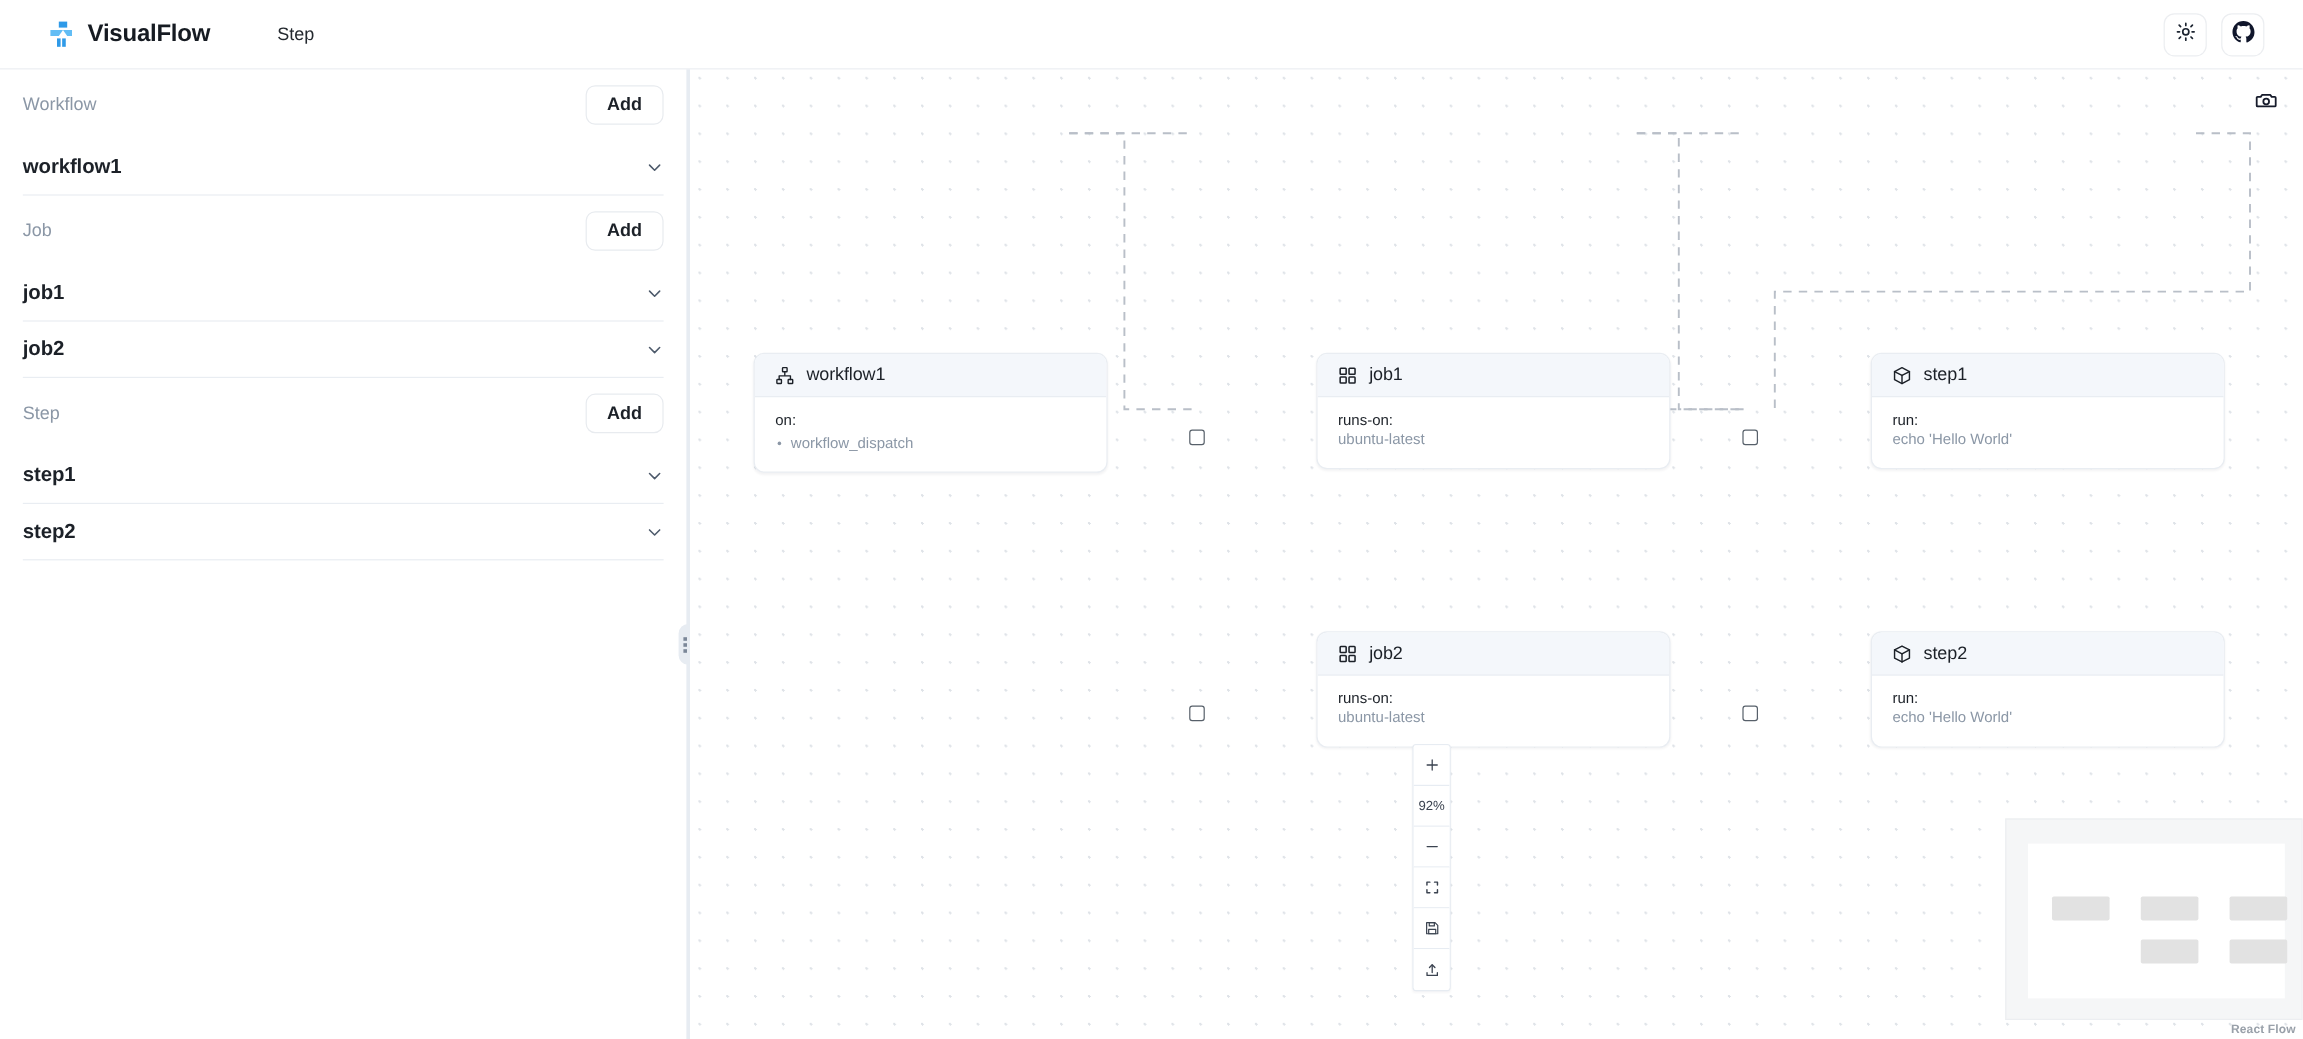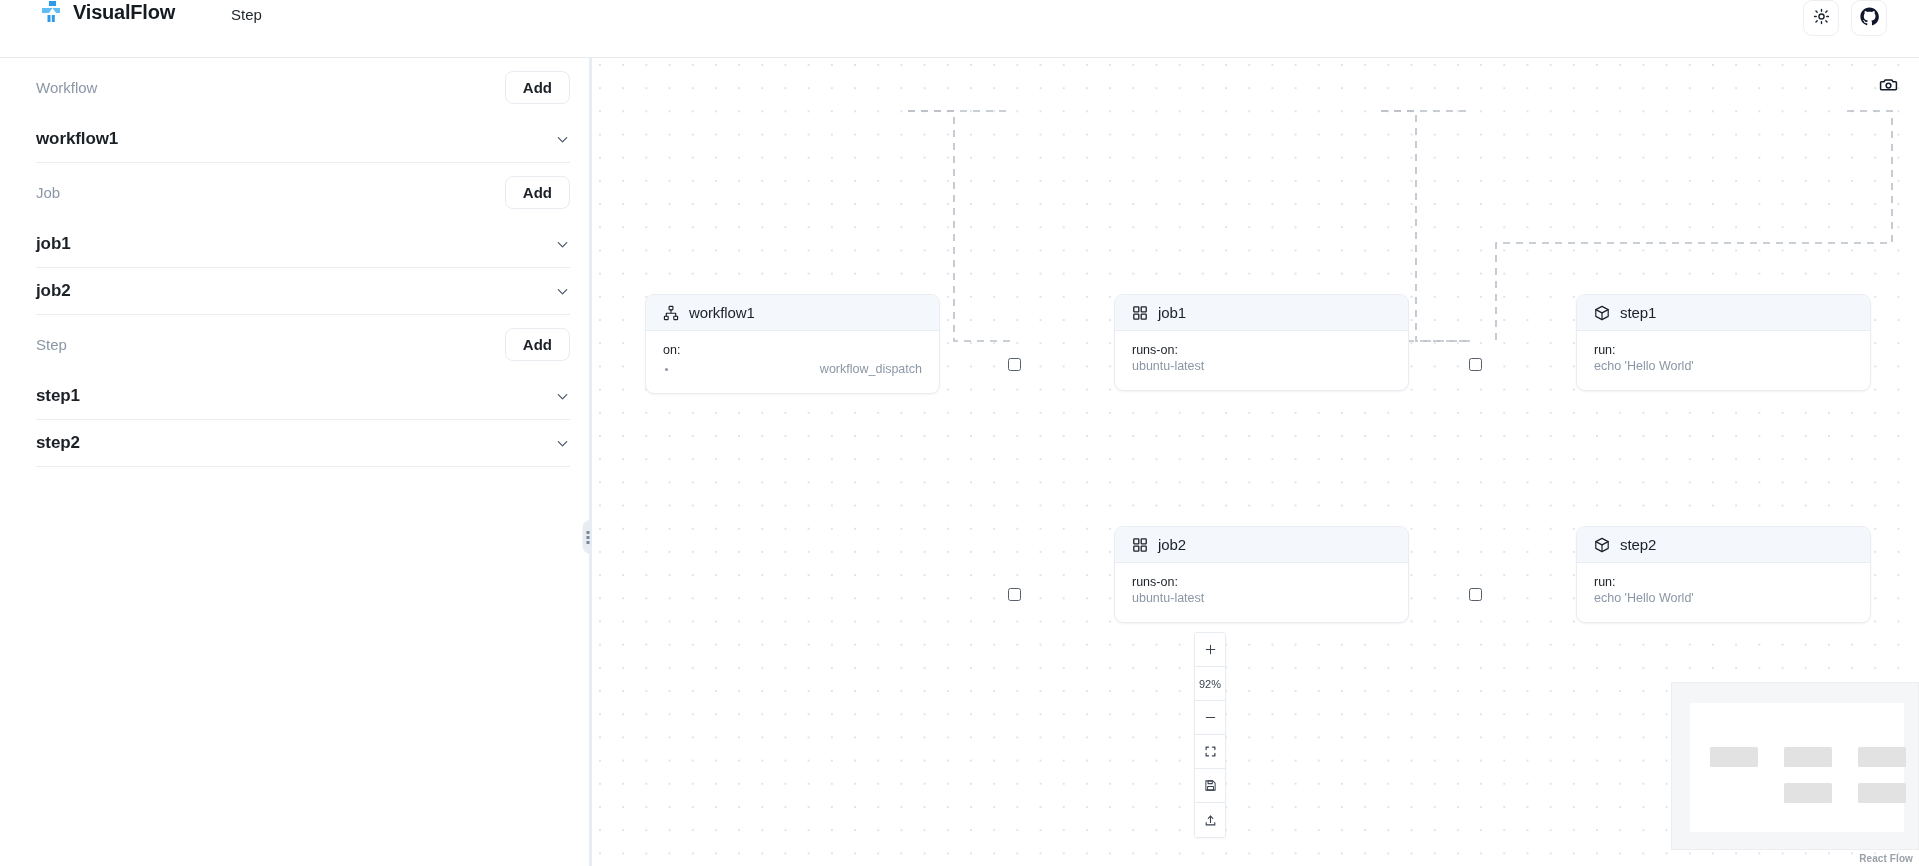--- a/index.html
+++ b/index.html
@@ -9,40 +9,40 @@
     background: #ffffff; overflow: hidden;
     -webkit-font-smoothing: antialiased;
   }
   #app { width: 1919px; height: 866px; display: flex; flex-direction: column; }
 
   
   .topbar {
     height: 58px; min-height: 58px;
     background: #ffffff;
     border-bottom: 1px solid #e7eaef;
-    display: flex; align-items: flex-start;
+    display: flex; align-items: center;
     padding: 0 24px;
   }
   .brand { display: flex; align-items: center; gap: 11px; margin-left: 16px; }
   .brand-logo { width: 22px; height: 24px; display: block; }
   .brand-name { font-size: 20px; font-weight: 700; color: #161b22; letter-spacing: -0.2px; }
   .menu { display: flex; align-items: center; margin-left: 46px; }
   .menu-item {
     font-size: 15px; color: #24292f; padding: 6px 10px; border-radius: 6px; cursor: pointer;
   }
   .topbar-spacer { flex: 1; }
   .top-actions { display: flex; align-items: center; gap: 12px; margin-right: 8px; }
   .icon-btn {
     width: 36px; height: 36px; border-radius: 9px;
     border: 1px solid #eceef1; background: #fff;
     display: flex; align-items: center; justify-content: center; cursor: pointer;
   }
 
   
-  .body { flex: 1; display: flex; position: relative; min-height: 0; padding-left: 17px; }
+  .body { flex: 1; display: flex; position: relative; min-height: 0; }
 
   
   .sidebar {
     width: 572px; min-width: 572px;
     background: #ffffff;
     padding: 0 19px;
     overflow: hidden;
     position: relative;
   }
   .section-head {
@@ -95,37 +95,37 @@
   .node-head {
     background: #f4f7fb; border-bottom: 1px solid #e9edf2;
     height: 36px; display: flex; align-items: center; gap: 10px;
     padding: 0 17px;
   }
   .node-title { font-size: 15px; color: #1c2128; font-weight: 400; letter-spacing: -0.1px; }
   .node-icon { width: 16px; height: 16px; display: block; flex: none; }
   .node-body { padding: 12px 17px 16px 17px; }
   .kv-key { font-size: 12.5px; font-weight: 400; color: #1c2128; line-height: 1.25; }
   .kv-val { font-size: 12.5px; color: #8b97a6; line-height: 1.25; }
-  .kv-list { list-style: none; margin-top: 2px; text-align: right; }
+  .kv-list { list-style: none; margin-top: 2px; }
   .kv-list li { font-size: 12.5px; color: #8b97a6; position: relative; padding-left: 13px; line-height: 1.3; }
   .kv-list li::before {
     content: ""; position: absolute; left: 2px; top: 7px;
     width: 3px; height: 3px; border-radius: 50%; background: #8b97a6;
   }
 
   
   .handle {
     position: absolute; width: 13px; height: 13px;
     background: #ffffff; border: 1.5px solid #57606a; border-radius: 2.5px;
     cursor: crosshair;
   }
 
   
   .controls {
-    position: absolute; left: 602px; bottom: 28px;
+    position: absolute; left: 602px; bottom: 40px;
     width: 32px; background: #fff; border: 1px solid #e7ecf2; border-radius: 3px;
     display: flex; flex-direction: column; overflow: hidden;
     box-shadow: 0 1px 2px rgba(16,24,40,.04);
     justify-content: center;
   }
   .ctrl {
     height: 34px; display: flex; align-items: center; justify-content: center;
     border-bottom: 1px solid #e7ecf2; cursor: pointer; background: #fff;
     font-size: 11px; color: #3b4350;
   }

